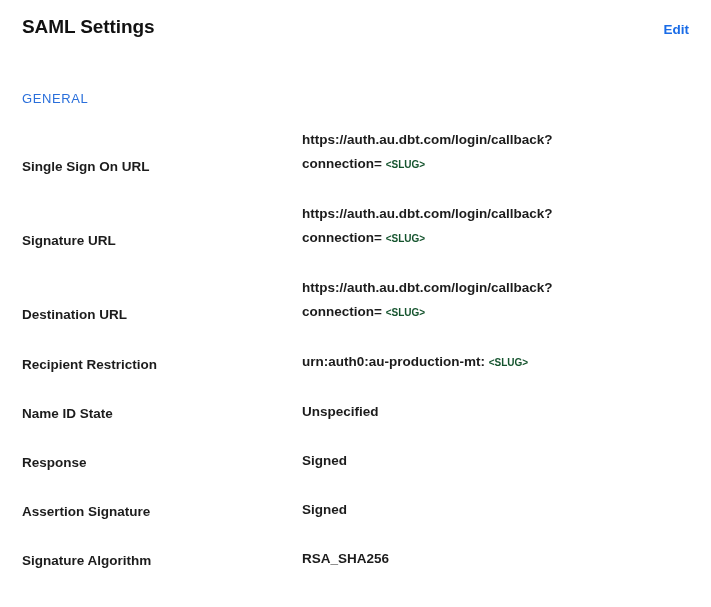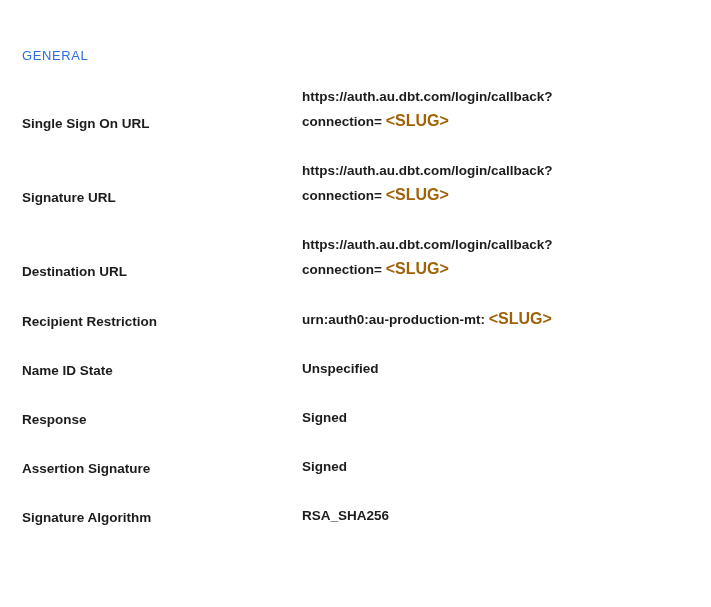--- a/index.html
+++ b/index.html
@@ -69,30 +69,34 @@
     line-height: 20px;
   }
   .field-value {
     font-size: 13.5px;
     color: #1c1c1c;
     line-height: 24px;
     max-width: 400px;
     word-break: break-word;
   }
   .slug {
-    color: #a16207;
-    font-size: 16px;
+    color: #14532d;
+    font-size: 10px;
   }
   .nowrap-line { display: block; }
 </style>
 </head>
 <body>
 
 <div class="page">
 
+  <div class="header">
+    <h1 class="page-title">SAML Settings</h1>
+    <a class="edit-link">Edit</a>
+  </div>
 
   <div class="section-label">GENERAL</div>
 
   <div class="fields">
 
     <div class="field-row">
       <div class="field-label">Single Sign On URL</div>
       <div class="field-value">
         <span class="nowrap-line">https://auth.au.dbt.com/login/callback?</span>
         <span>connection=</span>

